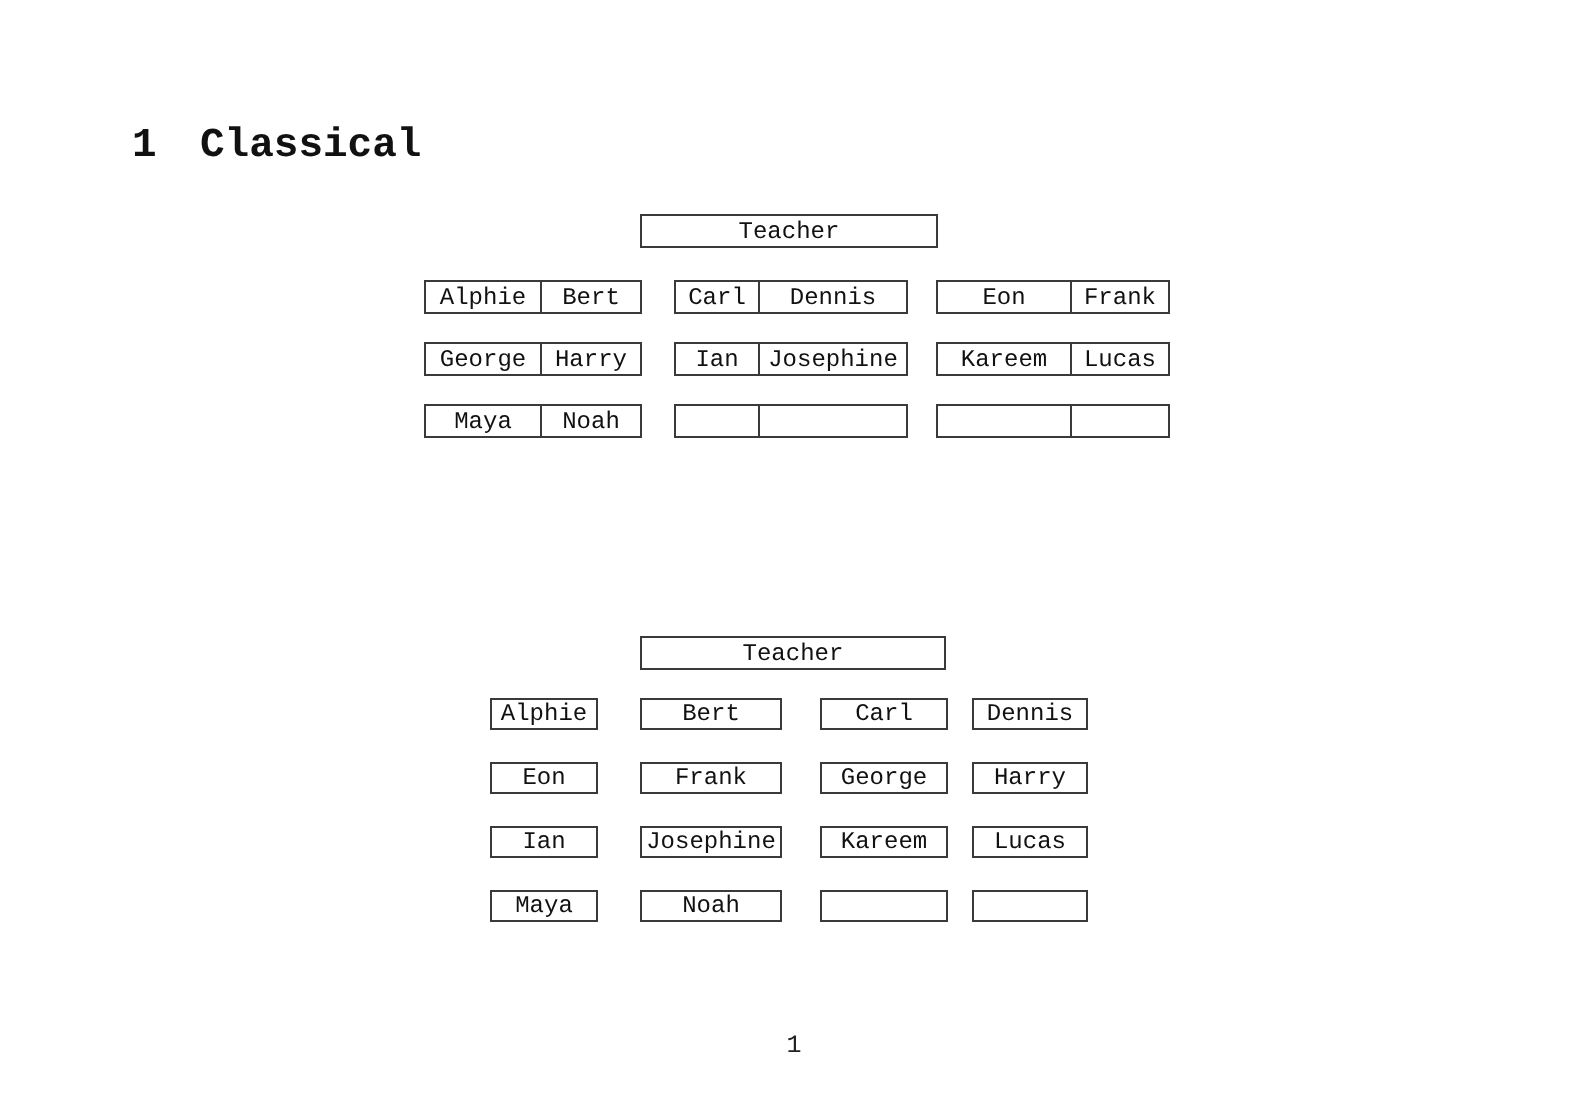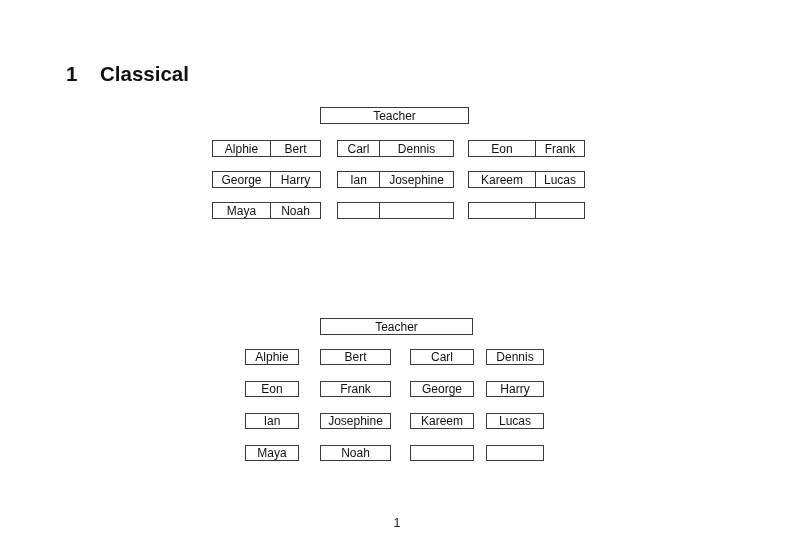--- a/index.html
+++ b/index.html
@@ -1,20 +1,20 @@
 <!DOCTYPE html>
 <html><head>
 <meta charset="utf-8">
 <style>
   html,body { margin:0; padding:0; background:#ffffff; }
   .page {
     position:relative;
     width:794px; height:560px;
     background:#ffffff;
-    font-family:Liberation Sans, sans-serif;
+    font-family:Liberation Mono, monospace;
     color:#111111;
     overflow:hidden;
   }
   .heading {
     position:absolute;
     left:66px;
     font-size:20.5px;
     font-weight:bold;
     color:#111111;
     white-space:nowrap;

